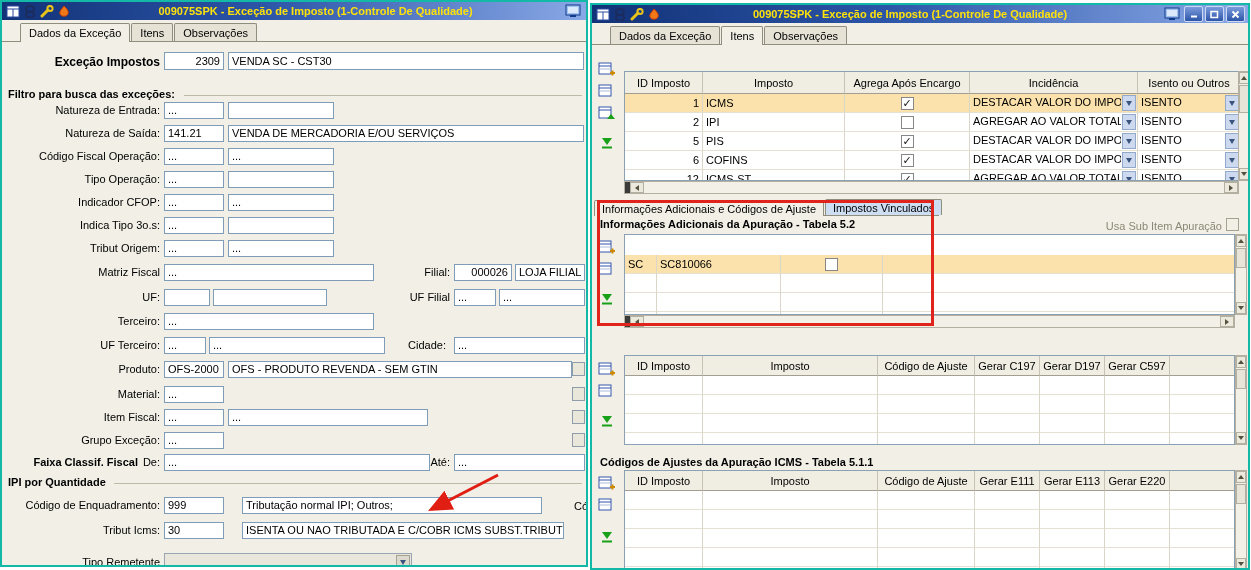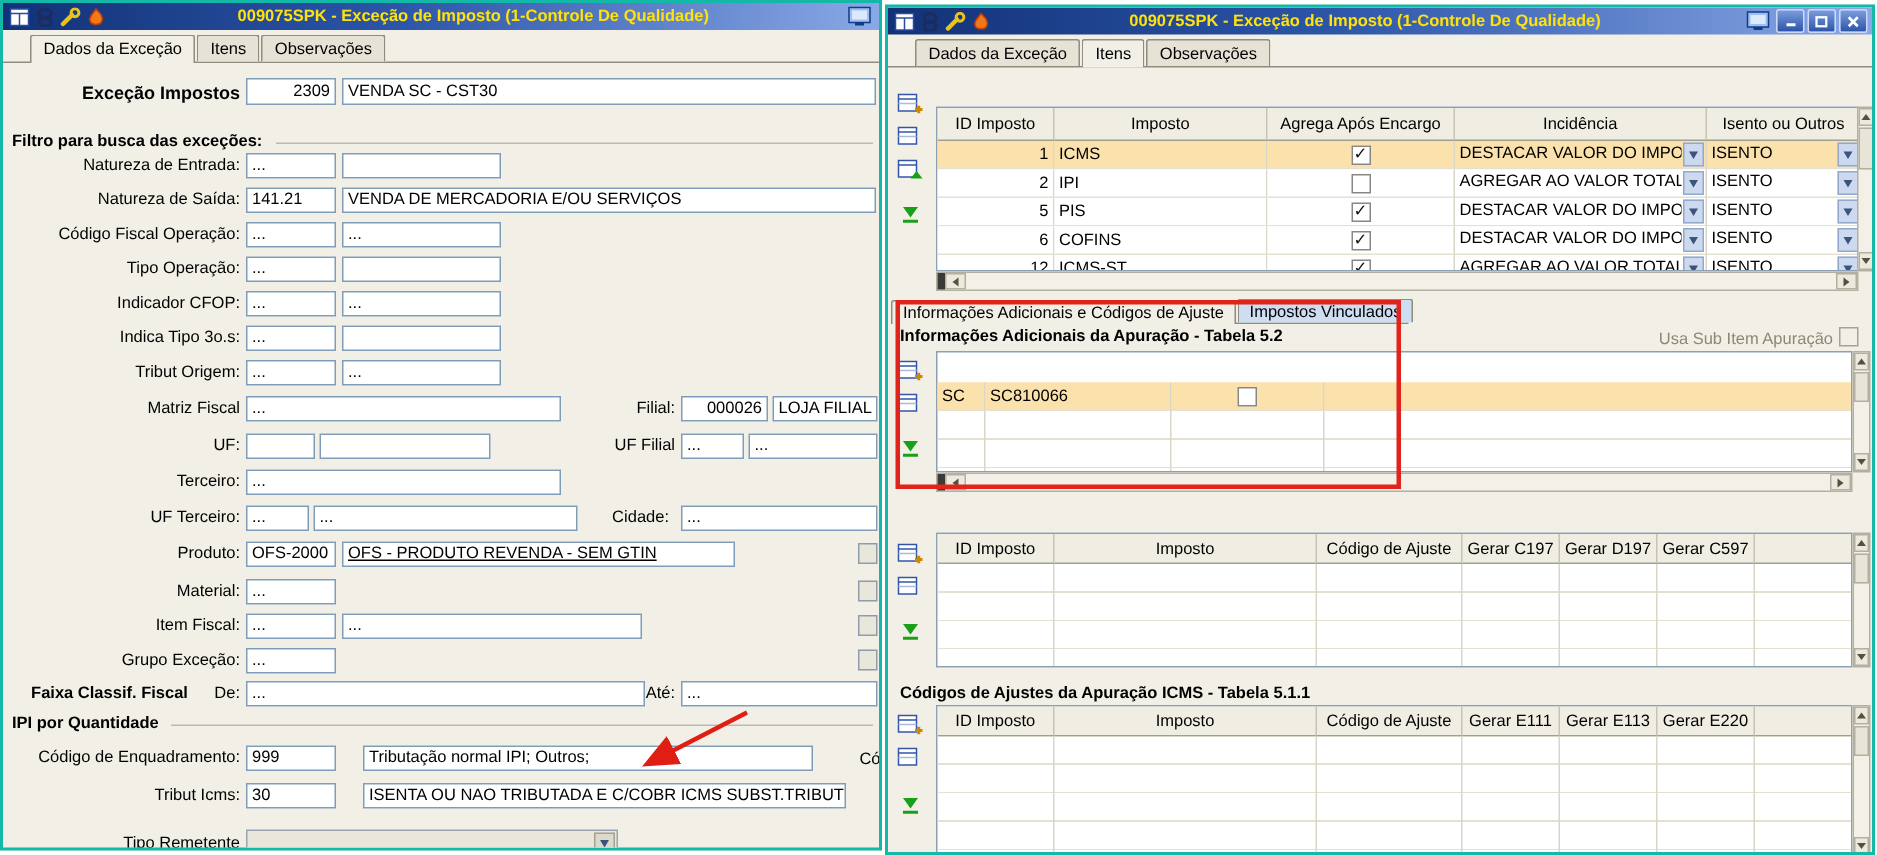--- a/index.html
+++ b/index.html
@@ -18,21 +18,21 @@
   .tabstrip{position:absolute;left:0;top:18px;right:0;height:22px;display:flex;align-items:flex-end;
             padding-left:18px;border-bottom:1px solid #8f8d7d;box-sizing:border-box;}
   .tab{font-size:11px;padding:3px 8px 2px;border:1px solid #8f8d7d;border-bottom:none;border-radius:2px 2px 0 0;
        background:#e6e3d6;margin-right:1px;white-space:nowrap;}
   .tab.active{background:#f2f0e6;position:relative;z-index:2;margin-bottom:-1px;padding-bottom:3px;}
   .tab.blue{background:#cdddf2;}
   .subtabstrip{position:absolute;display:flex;align-items:flex-end;height:20px;border-bottom:1px solid #8f8d7d;box-sizing:border-box;}
   .subtabstrip .tab{padding:2px 7px 1px;}
   
   .lbl{position:absolute;font-size:11px;height:15px;line-height:15px;text-align:right;white-space:nowrap;overflow:hidden;}
-  .lbl.la{text-align:center;}
+  .lbl.la{text-align:right;}
   .b{font-weight:bold;}
   .gray{color:#8b8876;}
   .fld{position:absolute;box-sizing:border-box;background:#fff;border:1px solid #7f9db9;font-size:11px;
        height:17px;line-height:15px;padding:0 3px;overflow:hidden;white-space:nowrap;}
   .fld.num{text-align:right;}
   .fld.h18{height:18px;line-height:16px;}
   .fld.dis{background:#e9e6dc;border-color:#98a6b4;display:flex;padding:0;}
   .sline{position:absolute;height:1px;background:#bdbaa9;}
   .sect{position:absolute;font-weight:bold;font-size:11px;white-space:nowrap;}
   .zbtn{position:absolute;width:13px;height:14px;background:#e9e6da;border:1px solid #8f9dab;box-sizing:border-box;}
@@ -179,21 +179,21 @@
   <div class="fld" style="left:162px;top:311px;width:210px;">...</div>
 
   <div class="lbl" style="left:2px;top:336px;width:156px;">UF Terceiro:</div>
   <div class="fld" style="left:162px;top:335px;width:42px;">...</div>
   <div class="fld" style="left:207px;top:335px;width:176px;">...</div>
   <div class="lbl" style="left:376px;top:336px;width:68px;">Cidade:</div>
   <div class="fld" style="left:452px;top:335px;width:131px;">...</div>
 
   <div class="lbl" style="left:2px;top:360px;width:156px;">Produto:</div>
   <div class="fld" style="left:162px;top:359px;width:60px;">OFS-2000</div>
-  <div class="fld" style="left:226px;top:359px;width:262px;text-decoration:underline;">OFS - PRODUTO REVENDA - SEM GTIN</div>
+  <div class="fld" style="left:226px;top:359px;width:344px;">OFS - PRODUTO REVENDA - SEM GTIN</div>
   <div class="zbtn" style="left:570px;top:360px;"></div>
 
   <div class="lbl" style="left:2px;top:385px;width:156px;">Material:</div>
   <div class="fld" style="left:162px;top:384px;width:60px;">...</div>
   <div class="zbtn" style="left:570px;top:385px;"></div>
 
   <div class="lbl" style="left:2px;top:408px;width:156px;">Item Fiscal:</div>
   <div class="fld" style="left:162px;top:407px;width:60px;">...</div>
   <div class="fld" style="left:226px;top:407px;width:200px;">...</div>
   <div class="zbtn" style="left:570px;top:408px;"></div>

